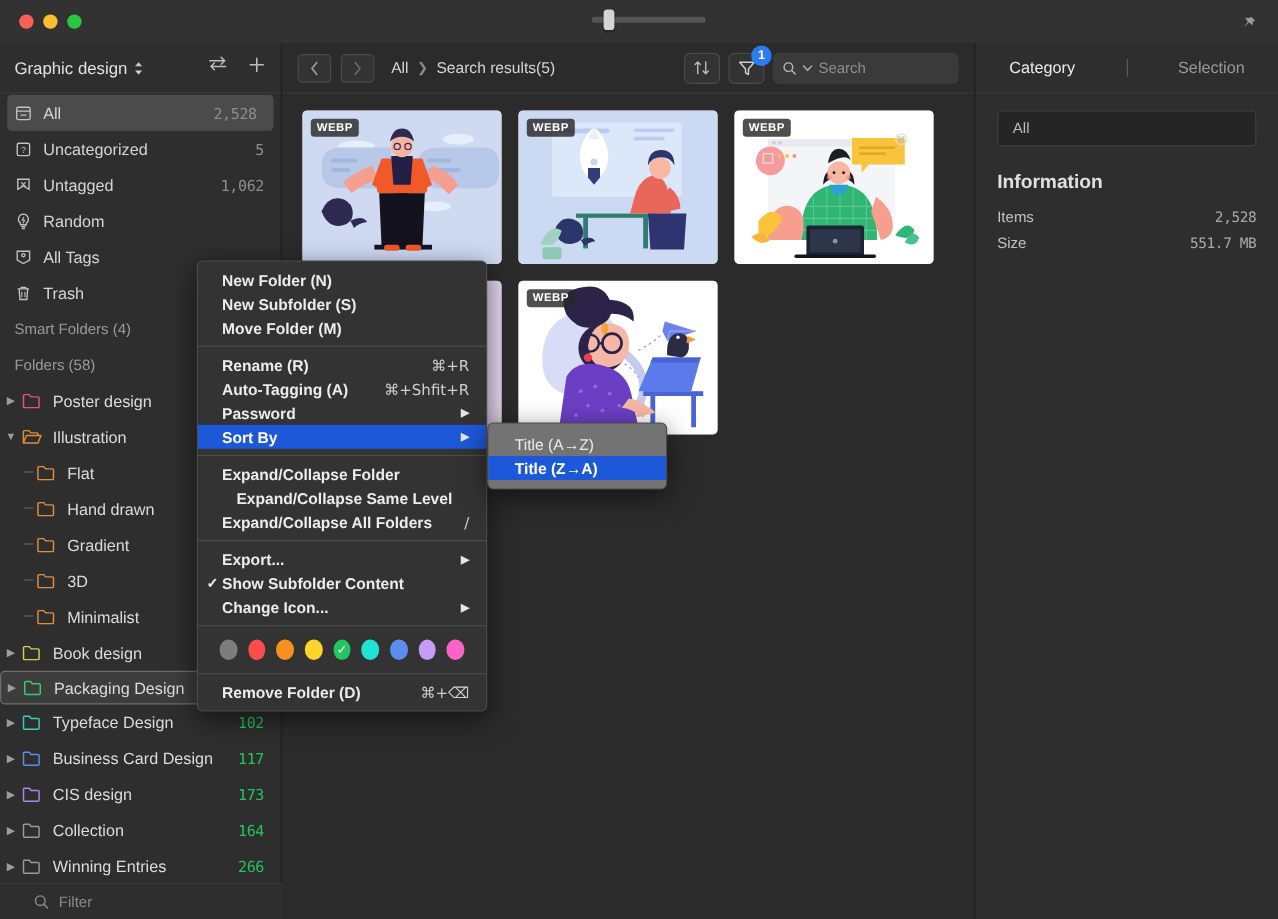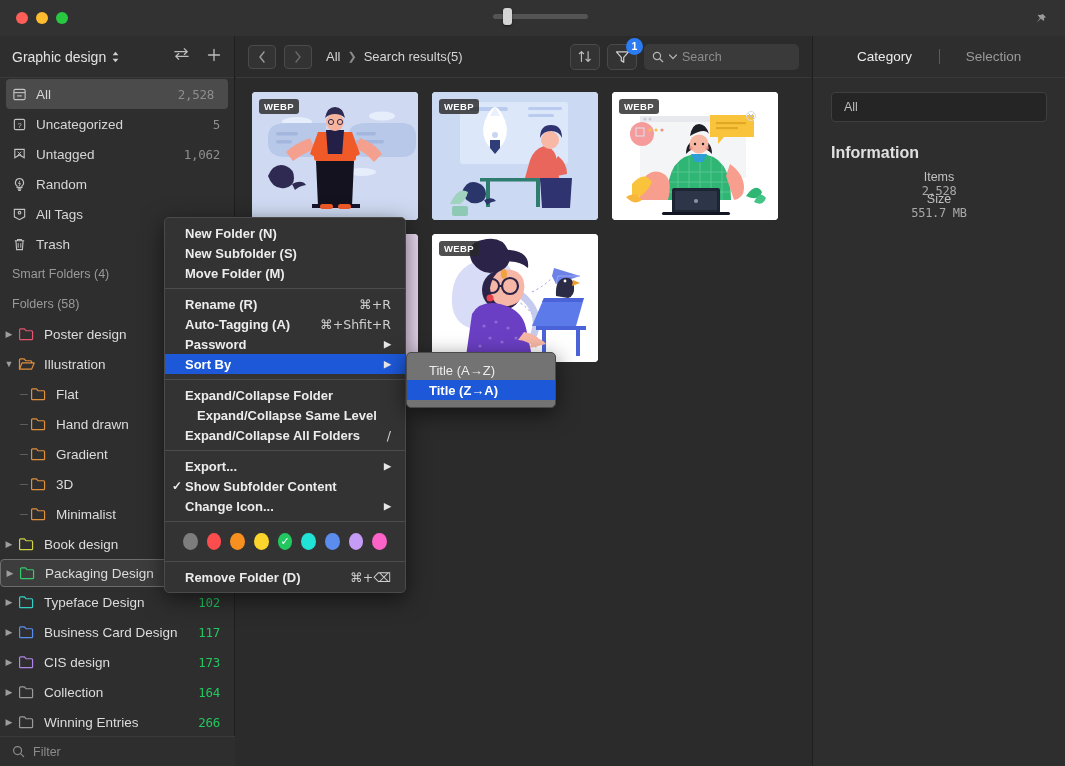--- a/index.html
+++ b/index.html
@@ -96,21 +96,21 @@
     background: #3d3d3d;
     border: 1px solid #6d6d6d;
     border-radius: 4px;
     margin: 0 6px 0 0; height: 28px;
   }
   .guide { width: 12px; color: #6a6a6a; font-size: 11px; text-align:center; flex: 0 0 12px;}
 
   .sb-filter {
     position: absolute; left: 0; bottom: 0; width: 235px; height: 30px;
     border-top: 1px solid #3a3a3a;
-    display: flex; align-items: center; gap: 8px; padding: 0 12px;
+    display: flex; align-items: center; gap: 8px; padding: 0 28px;
     font-size: 12.5px; color: #8b8b8b; background: #2e2e2e;
   }
 
   
   .main {
     position: absolute; left: 236px; top: 36px; width: 575px; height: 730px;
     background: #2b2b2b;
   }
   .toolbar {
     height: 42px; display: flex; align-items: center; gap: 8px;
@@ -158,34 +158,34 @@
   }
   .card svg { display: block; width: 100%; height: 100%; }
 
   
   .inspector {
     position: absolute; left: 812px; top: 36px; width: 253px; height: 730px;
     background: #2e2e2e; border-left: 1px solid #1f1f1f;
   }
   .insp-tabs {
     height: 42px; display: flex; align-items: center; justify-content: center;
-    border-bottom: 1px solid #3a3a3a; gap: 0;
+    border-bottom: 1px solid #3a3a3a; gap: 16px;
   }
   .insp-tab { font-size: 13.5px; width: 108px; text-align: center; }
   .insp-tab.active { color: #ececec; }
   .insp-tab.inactive { color: #9a9a9a; }
   .insp-divider { width: 1px; height: 15px; background: #5a5a5a; }
   .insp-body { padding: 14px 18px; }
   .insp-field {
     height: 30px; background: #252525; border: 1px solid #3f3f3f; border-radius: 4px;
     display: flex; align-items: center; padding: 0 12px;
     font-size: 12.5px; color: #bdbdbd;
   }
   .insp-sect { font-size: 16px; font-weight: bold; color: #e0e0e0; margin: 22px 0 8px; }
-  .insp-kv { display: flex; justify-content: space-between; font-size: 12.5px; color: #c2c2c2; height: 22px; align-items:center;flex-direction:column;}
+  .insp-kv { display: flex; justify-content: space-between; font-size: 12.5px; color: #c2c2c2; height: 22px; align-items:center;}
   .insp-kv .v { color: #a9a9a9; font-family: "DejaVu Sans Mono", monospace; font-size: 12px; letter-spacing: -.3px;}
 
   
   .ctx {
     position: absolute; left: 164px; top: 217px;
     width: 242px;
     background: #333333;
     border: 1px solid #4a4a4a;
     border-radius: 5px;
     box-shadow: 0 6px 22px rgba(0,0,0,.55);

